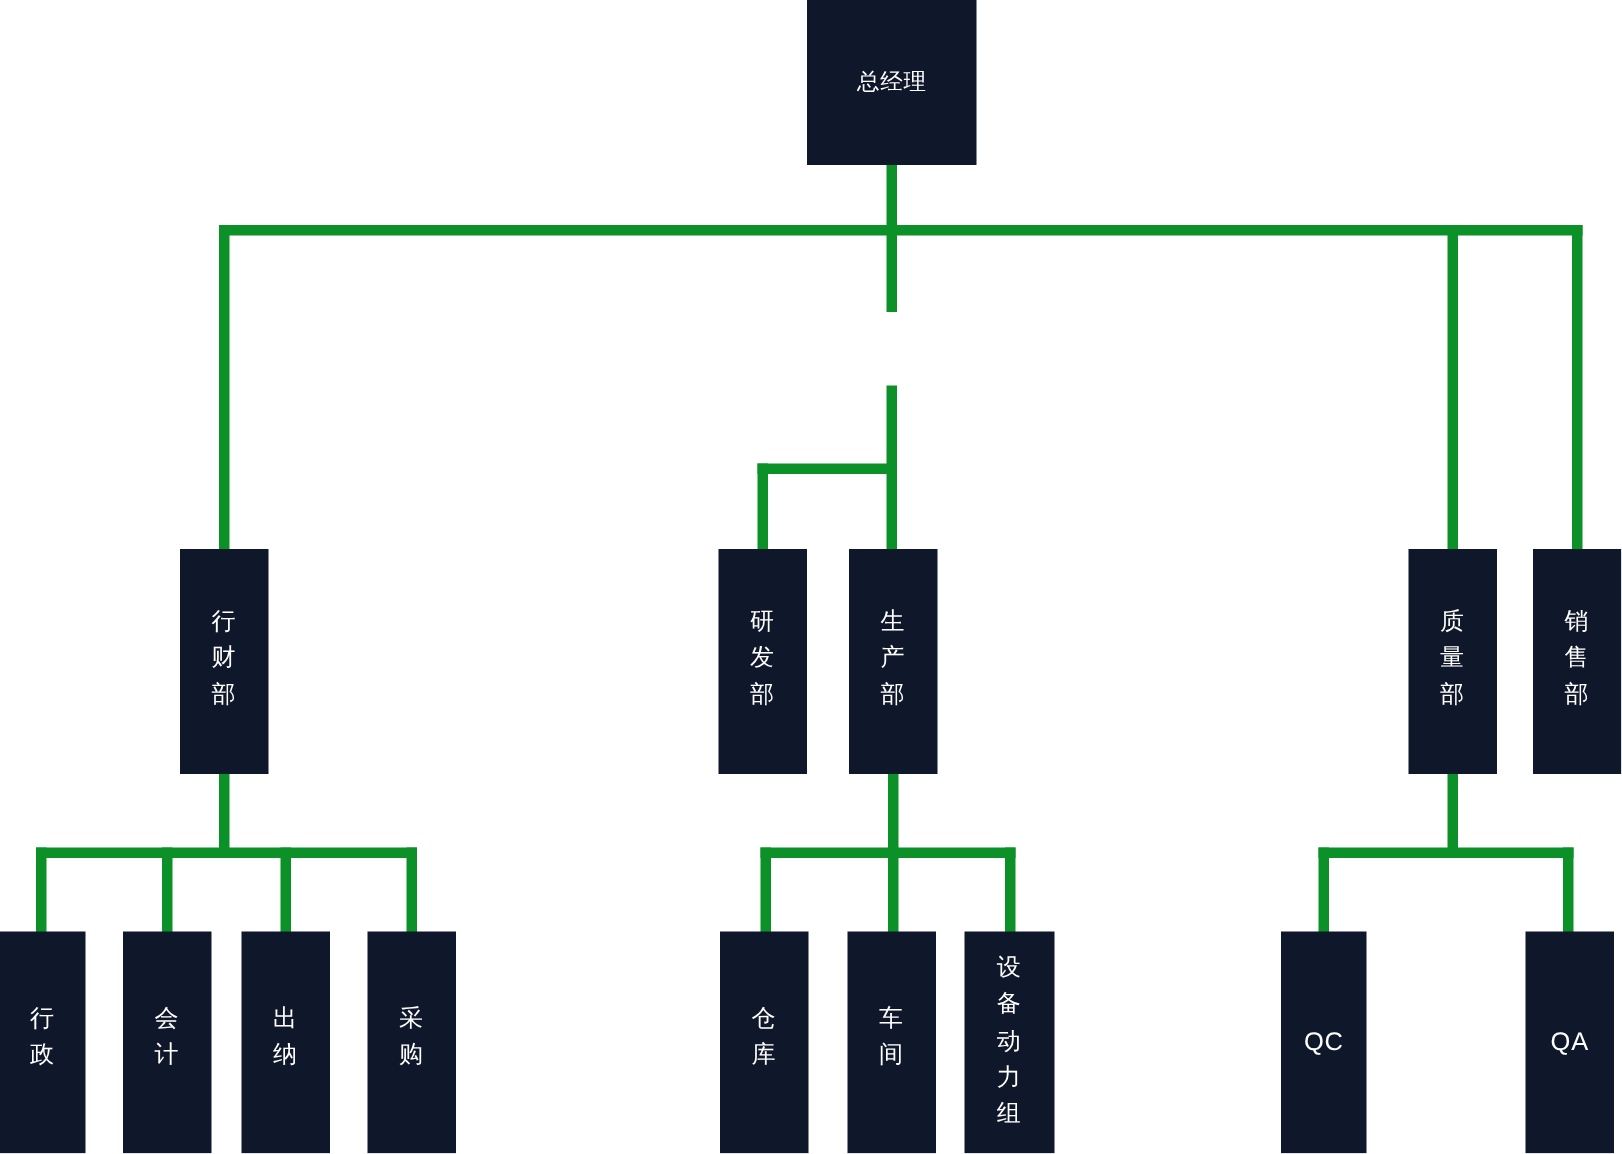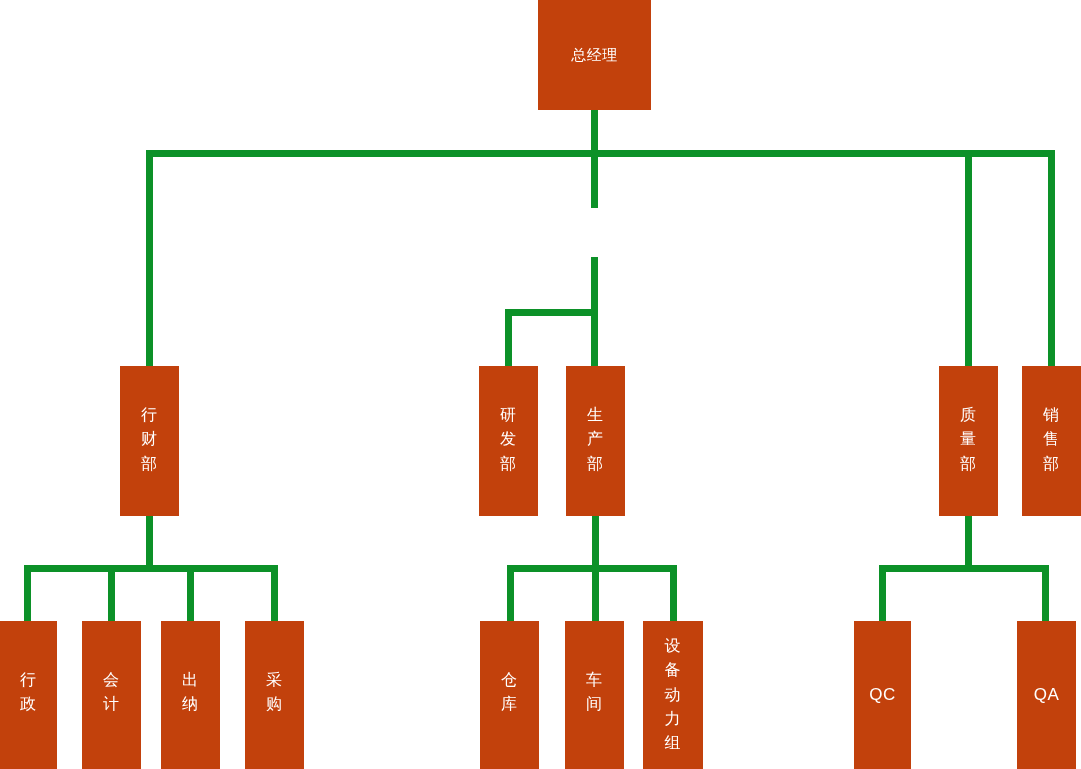--- a/index.html
+++ b/index.html
@@ -13,21 +13,21 @@
   #chart-canvas {
     position: relative;
     width: 1081px;
     height: 769px;
     background: #ffffff;
     overflow: hidden;
   }
   .node {
     position: absolute;
     box-sizing: border-box;
-    background: #c2410c;
+    background: #0f172a;
     color: #ffffff;
     display: flex;
     align-items: center;
     justify-content: center;
     text-align: center;
     line-height: 1.28;
     letter-spacing: 0.5px;
   }
   .node .label {
     display: block;

